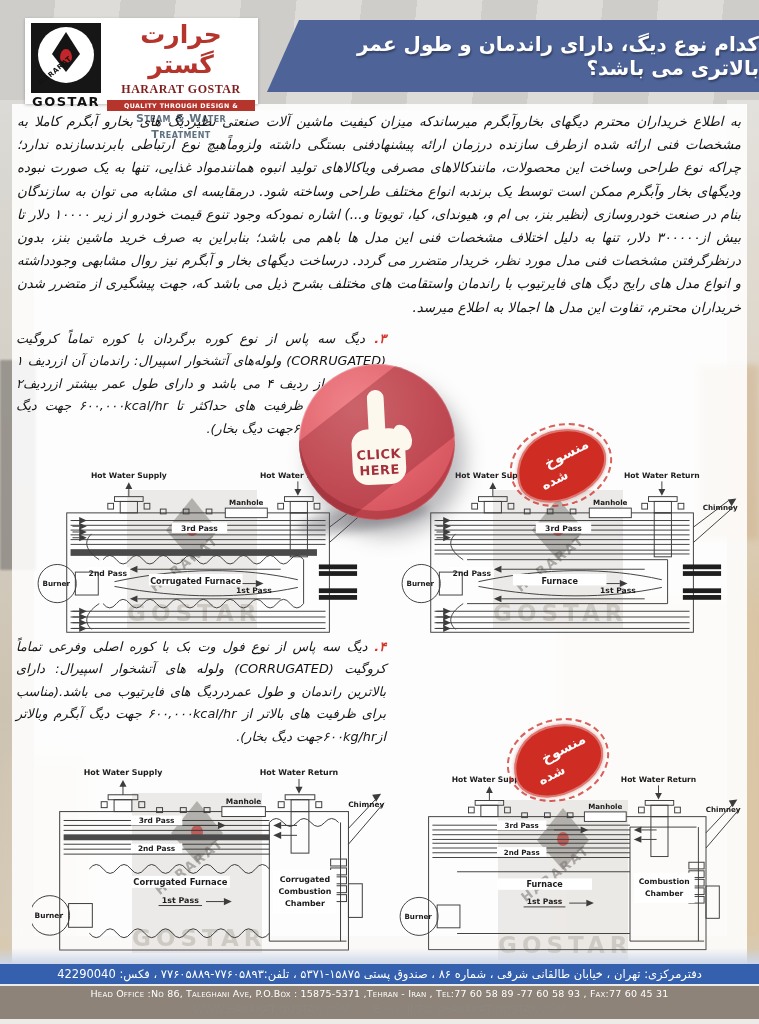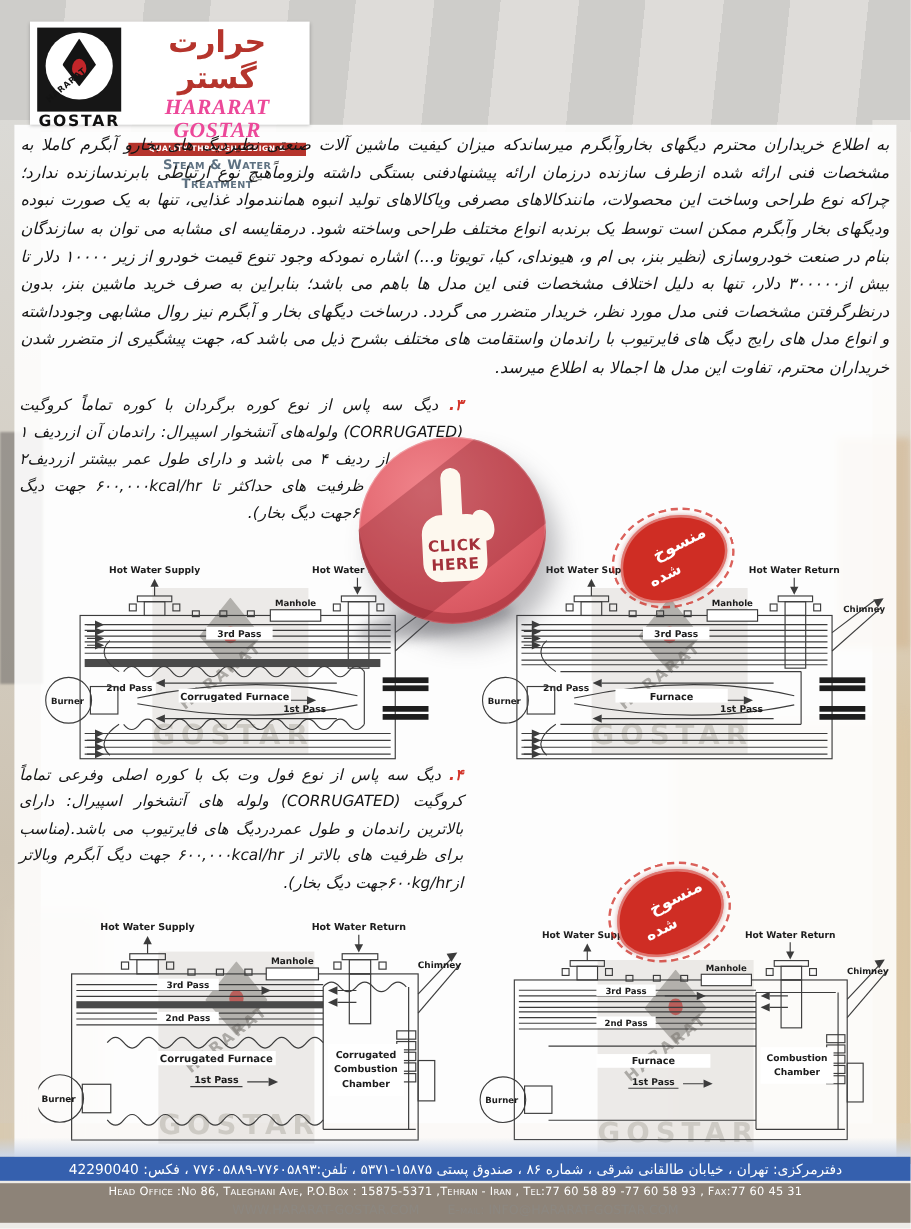--- a/index.html
+++ b/index.html
@@ -29,22 +29,22 @@
   .logo-circle{position:absolute;left:7px;top:4px;width:56px;height:56px;border-radius:50%;background:#fff;}
   .logo-diamond{position:absolute;left:14px;top:5px;width:28px;height:40px;background:#141414;
                 clip-path:polygon(50% 0,100% 55%,50% 100%,0 55%);}
   .logo-flame{position:absolute;left:22px;top:22px;width:12px;height:14px;border-radius:50% 50% 50% 50%/60% 60% 40% 40%;background:#c2262a;}
   .logo-arc{position:absolute;left:-3px;bottom:8px;font-size:7px;font-weight:bold;color:#141414;
             letter-spacing:.5px;transform:rotate(-40deg);}
   .logo-gostar{position:absolute;left:4px;top:76px;width:74px;text-align:center;font-size:13px;
                font-weight:bold;letter-spacing:1.5px;color:#111;}
   .logo-right{position:absolute;left:82px;top:2px;width:148px;text-align:center;}
   .logo-fa{direction:rtl;font-size:25px;line-height:30px;font-weight:bold;color:#b5342c;}
-  .logo-latin{font-family:"Liberation Serif",serif;font-size:18px;font-weight:bold;color:#ec4899;
-              letter-spacing:.5px;line-height:19px;font-style:italic;}
+  .logo-latin{font-family:"Liberation Serif",serif;font-size:12px;font-weight:bold;color:#7f1d1d;
+              letter-spacing:.5px;line-height:19px;}
   .logo-tag{background:#b5342c;color:#fff;font-size:6.3px;font-weight:bold;letter-spacing:.4px;
             line-height:11px;height:11px;margin-top:1px;}
   .logo-steam{font-size:11px;font-weight:bold;color:#5e7181;letter-spacing:.4px;line-height:16px;
               font-variant:small-caps;}
   .banner{position:absolute;left:267px;top:20px;width:492px;height:72px;background:#4e6398;
           clip-path:polygon(32px 0,100% 0,100% 100%,0 100%);display:flex;align-items:center;
           justify-content:center;z-index:3;}
   .banner-text{direction:rtl;color:#fff;font-size:20px;font-weight:bold;padding-left:20px;
                text-shadow:1px 2px 2px rgba(0,0,0,.35);}
   
@@ -135,20 +135,23 @@
         <div class="logo-arc">HARARAT</div>
       </div>
     </div>
     <div class="logo-gostar">GOSTAR</div>
     <div class="logo-right">
       <div class="logo-fa">حرارت گستر</div>
       <div class="logo-latin">HARARAT GOSTAR</div>
       <div class="logo-tag">QUALITY THROUGH DESIGN &amp; WORKMANSHIP</div>
       <div class="logo-steam">Steam &amp; Water Treatment</div>
     </div>
+  </div>
+  <div class="banner">
+    <div class="banner-text">کدام نوع دیگ، دارای راندمان و طول عمر بالاتری می باشد؟</div>
   </div>
 
   <div class="intro fa">به اطلاع خریداران محترم دیگهای بخاروآبگرم میرساندکه میزان کیفیت ماشین آلات صنعتی نظیردیگ های بخارو آبگرم کاملا به مشخصات فنی ارائه شده ازطرف سازنده درزمان ارائه پیشنهادفنی بستگی داشته ولزوماًهیچ نوع ارتباطی بابرندسازنده ندارد؛ چراکه نوع طراحی وساخت این محصولات، مانندکالاهای مصرفی ویاکالاهای تولید انبوه همانندمواد غذایی، تنها به یک صورت نبوده ودیگهای بخار وآبگرم ممکن است توسط یک برندبه انواع مختلف طراحی وساخته شود. درمقایسه ای مشابه می توان به سازندگان بنام در صنعت خودروسازی (نظیر بنز، بی ام و، هیوندای، کیا، تویوتا و...) اشاره نمودکه وجود تنوع قیمت خودرو از زیر ۱۰۰۰۰ دلار تا بیش از۳۰۰۰۰۰ دلار، تنها به دلیل اختلاف مشخصات فنی این مدل ها باهم می باشد؛ بنابراین به صرف خرید ماشین بنز، بدون درنظرگرفتن مشخصات فنی مدل مورد نظر، خریدار متضرر می گردد. درساخت دیگهای بخار و آبگرم نیز روال مشابهی وجودداشته و انواع مدل های رایج دیگ های فایرتیوب با راندمان واستقامت های مختلف بشرح ذیل می باشد که، جهت پیشگیری از متضرر شدن خریداران محترم، تفاوت این مدل ها اجمالا به اطلاع میرسد.</div>
 
   <div class="item item-3 fa">
     <span class="num">۳.</span>
     <span>دیگ سه پاس از نوع کوره برگردان با کوره تماماً کروگیت (CORRUGATED) ولوله‌های آتشخوار اسپیرال: راندمان آن ازردیف ۱ بالاتروکمتر از ردیف ۴ می باشد و دارای طول عمر بیشتر ازردیف۲ (مناسب برای ظرفیت های حداکثر تا ۶۰۰,۰۰۰kcal/hr جهت دیگ آبگرم و۶۰۰kg/hrجهت دیگ بخار).</span>
   </div>
   <div class="item item-4 fa">
     <span class="num">۴.</span>

